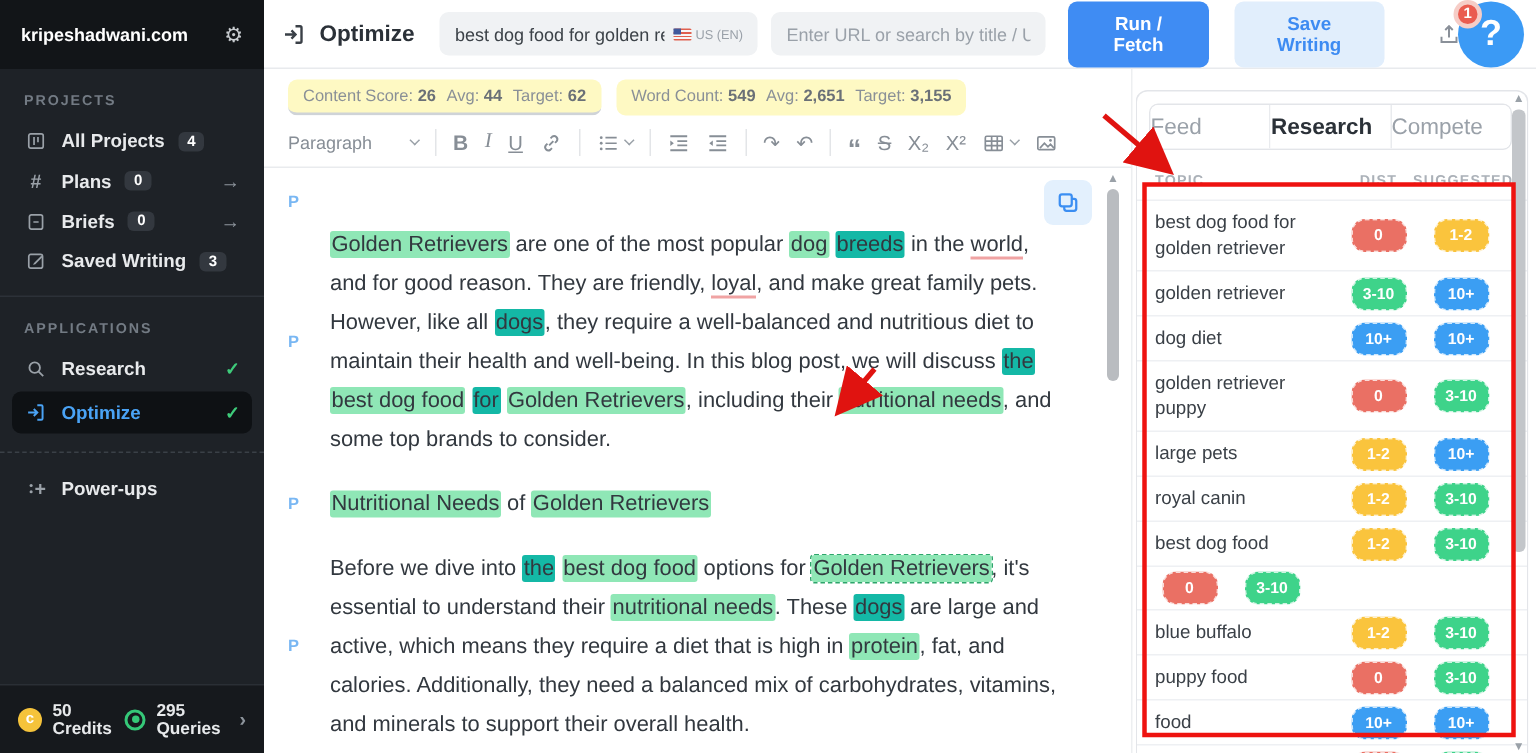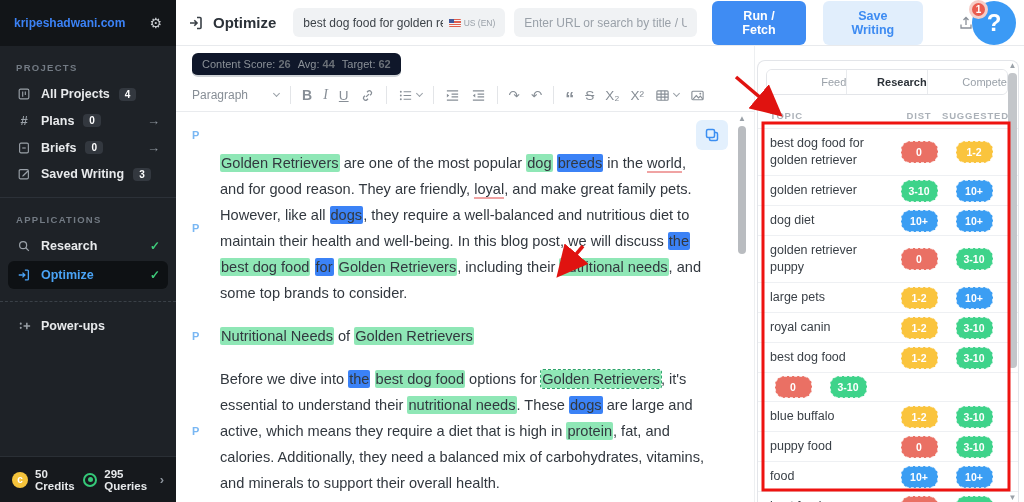--- a/index.html
+++ b/index.html
@@ -5,21 +5,21 @@
   * { margin:0; padding:0; box-sizing:border-box; }
   html,body { width:1024px; height:502px; overflow:hidden; background:#fff;
     font-family:"Liberation Sans", sans-serif; }
   .app { position:relative; width:1024px; height:502px; }
 
   
   .sidebar { position:absolute; left:0; top:0; width:176px; height:502px;
     background:#1e2227; color:#e7e9eb; display:flex; flex-direction:column; }
   .sb-header { height:46px; background:#121518; display:flex; align-items:center;
     padding:0 14px; flex:none; }
-  .sb-site { font-size:12px; font-weight:bold; color:#3b82f6; }
+  .sb-site { font-size:12px; font-weight:bold; color:#ffffff; }
   .gear { margin-left:auto; color:#c7cbcf; font-size:14px; cursor:pointer; }
   .sb-label { padding:16px 16px 8px; font-size:9.5px; font-weight:bold;
     letter-spacing:1.3px; color:#737b84; }
   .sb-item { display:flex; align-items:center; gap:9px; padding:6px 16px;
     font-size:12.5px; font-weight:bold; color:#e8eaec; cursor:pointer; }
   .sb-ic { width:16px; color:#9aa1a8; display:inline-flex; justify-content:center; flex:none; }
   .hashsign { font-size:13px; font-weight:bold; }
   .count { background:#33383f; border-radius:4px; padding:1px 6px; font-size:10px;
     color:#fff; font-weight:bold; }
   .sb-arrow { margin-left:auto; color:#8d949c; font-size:13px; }
@@ -68,21 +68,21 @@
     border-radius:50%; background:#3b9af5; color:#fff; font-size:24px; font-weight:bold;
     display:flex; align-items:center; justify-content:center; cursor:pointer; z-index:30; }
   .notif { position:absolute; right:36px; top:0px; width:19px; height:19px; border-radius:50%;
     background:#ea5c50; border:3px solid #f6cdc7; color:#fff; font-size:10px; font-weight:bold;
     display:flex; align-items:center; justify-content:center; z-index:31; }
 
   
   .editor-col { position:absolute; left:176px; top:46px; width:579px; height:456px;
     background:#fff; border-right:1px solid #edeff1; }
   .stats-row { display:flex; gap:10px; padding:7px 16px 5px; }
-  .stat-pill { background:#0f172a; border-radius:6px; padding:5px 10px; font-size:11px;
+  .stat-pill { background:#fef9c3; border-radius:6px; padding:5px 10px; font-size:11px;
     color:#8a9097; display:flex; gap:7px; white-space:nowrap; }
   .stat-pill.underlined { border-bottom:2px solid #cfd3d7; }
   .stat-pill b { color:#6a7077; }
   .toolbar { display:flex; align-items:center; gap:11px; padding:4px 16px 7px;
     border-bottom:1px solid #e9ebee; color:#878e96; }
   .tb-select { display:flex; align-items:center; gap:26px; font-size:12px; color:#878e96;
     cursor:pointer; }
   .chev { width:5px; height:5px; border-right:1.4px solid #9aa1a8;
     border-bottom:1.4px solid #9aa1a8; transform:rotate(45deg); margin-top:-3px;
     display:inline-block; }
@@ -96,38 +96,38 @@
   .g-strike { text-decoration:line-through; }
   .g-quote { font-size:18px; font-weight:bold; line-height:10px; position:relative; top:4px; }
 
   .editor-scroll { position:relative; height:401px; overflow:hidden; padding:10px 40px 0 0; }
   .p-row { display:flex; margin-bottom:17px; }
   .p-gutter { width:44px; flex:none; color:#79b7f3; font-size:11px; font-weight:bold;
     padding-left:16px; align-self:center; cursor:pointer; }
   .p-text { width:492px; font-size:14.6px; line-height:26px; color:#32383f; cursor:text; }
   .p-row.empty { height:26px; margin-bottom:2px; }
   .hl-green { background:#8fe7b6; border-radius:2px; padding:1px 1px; }
-  .hl-yellow { background:#3b82f6; border-radius:2px; padding:1px 1px;margin-top:32px; }
+  .hl-yellow { background:#14b8a6; border-radius:2px; padding:1px 1px;margin-top:32px; }
   .hl-sel { outline:1.5px dashed #2ea56b; outline-offset:0px; }
   .sp-err { border-bottom:2px solid #f0a3a3; }
   .copy-btn { position:absolute; right:26px; top:8px; width:32px; height:30px;
     background:#e3f0fd; border:none; border-radius:6px; color:#3b8ef2; cursor:pointer;
     display:flex; align-items:center; justify-content:center; }
   .ed-scrollbar { position:absolute; right:6px; top:2px; width:12px; height:395px; }
   .sb-up { color:#9aa1a8; font-size:8px; text-align:center; line-height:10px; }
   .ed-thumb { position:absolute; left:2px; top:12px; width:8px; height:128px;
     background:#b9bcc0; border-radius:4px; cursor:grab; }
 
   
   .panel { position:absolute; left:757px; top:60px; width:262px; height:442px;
     background:#fff; border:1px solid #e3e5e9; border-bottom:none;
     border-radius:8px 8px 0 0; }
   .tabs { display:flex; margin:8px 10px 6px 8px; border:1px solid #e3e5e9;
     border-radius:6px; overflow:hidden; }
-  .tab { flex:1; text-align:right; padding:6px 0; font-size:11px; color:#9aa1a9;
+  .tab { flex:1; text-align:left; padding:6px 0; font-size:15px; color:#9aa1a9;
     cursor:pointer; border-right:1px solid #e9ebee; background:#fff; }
   .tab:last-child { border-right:none; }
   .tab.active { color:#2b3138; font-weight:bold; }
   .cols { display:flex; padding:9px 12px 7px; font-size:9.5px;
     font-weight:bold; letter-spacing:0.8px; color:#abb1b8; }
   .col-topic { flex:1; }
   .col-dist { width:46px; text-align:center; }
   .col-sug { width:64px; text-align:center; }
   .topic-row { display:flex; align-items:center; padding:3px 12px;
     border-top:1px solid #eef0f3; min-height:28px; cursor:pointer; }
@@ -281,20 +281,25 @@
   <div class="notif">1</div>
   <div class="help-btn">?</div>
 
   <section class="editor-col">
     <div class="stats-row">
       <div class="stat-pill underlined" id="content-pill">
           <span><span>Content Score: </span><b>26</b></span>
           <span><span>Avg: </span><b>44</b></span>
           <span><span>Target: </span><b>62</b></span>
         </div>
+      <div class="stat-pill" id="word-pill">
+          <span><span>Word Count: </span><b>549</b></span>
+          <span><span>Avg: </span><b>2,651</b></span>
+          <span><span>Target: </span><b>3,155</b></span>
+        </div>
     </div>
     <div class="toolbar" id="toolbar">
       <span class="tb-select">
         <span>Paragraph</span>
         <span class="chev"></span>
       </span>
     <span class="tb-div"></span>
         <button class="tb-btn">
           <span class="g-bold">B</span>
         </button>

